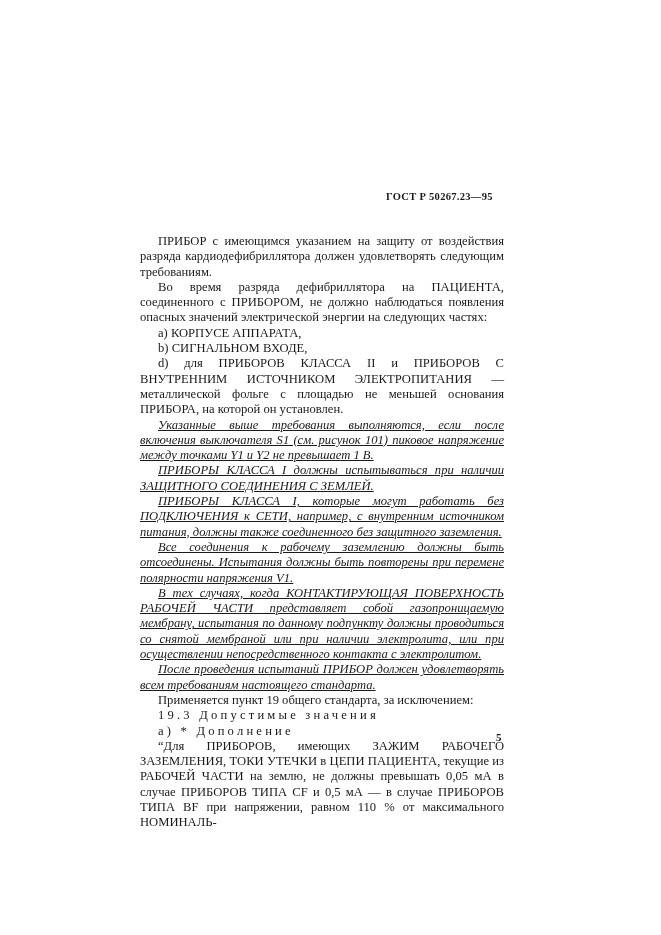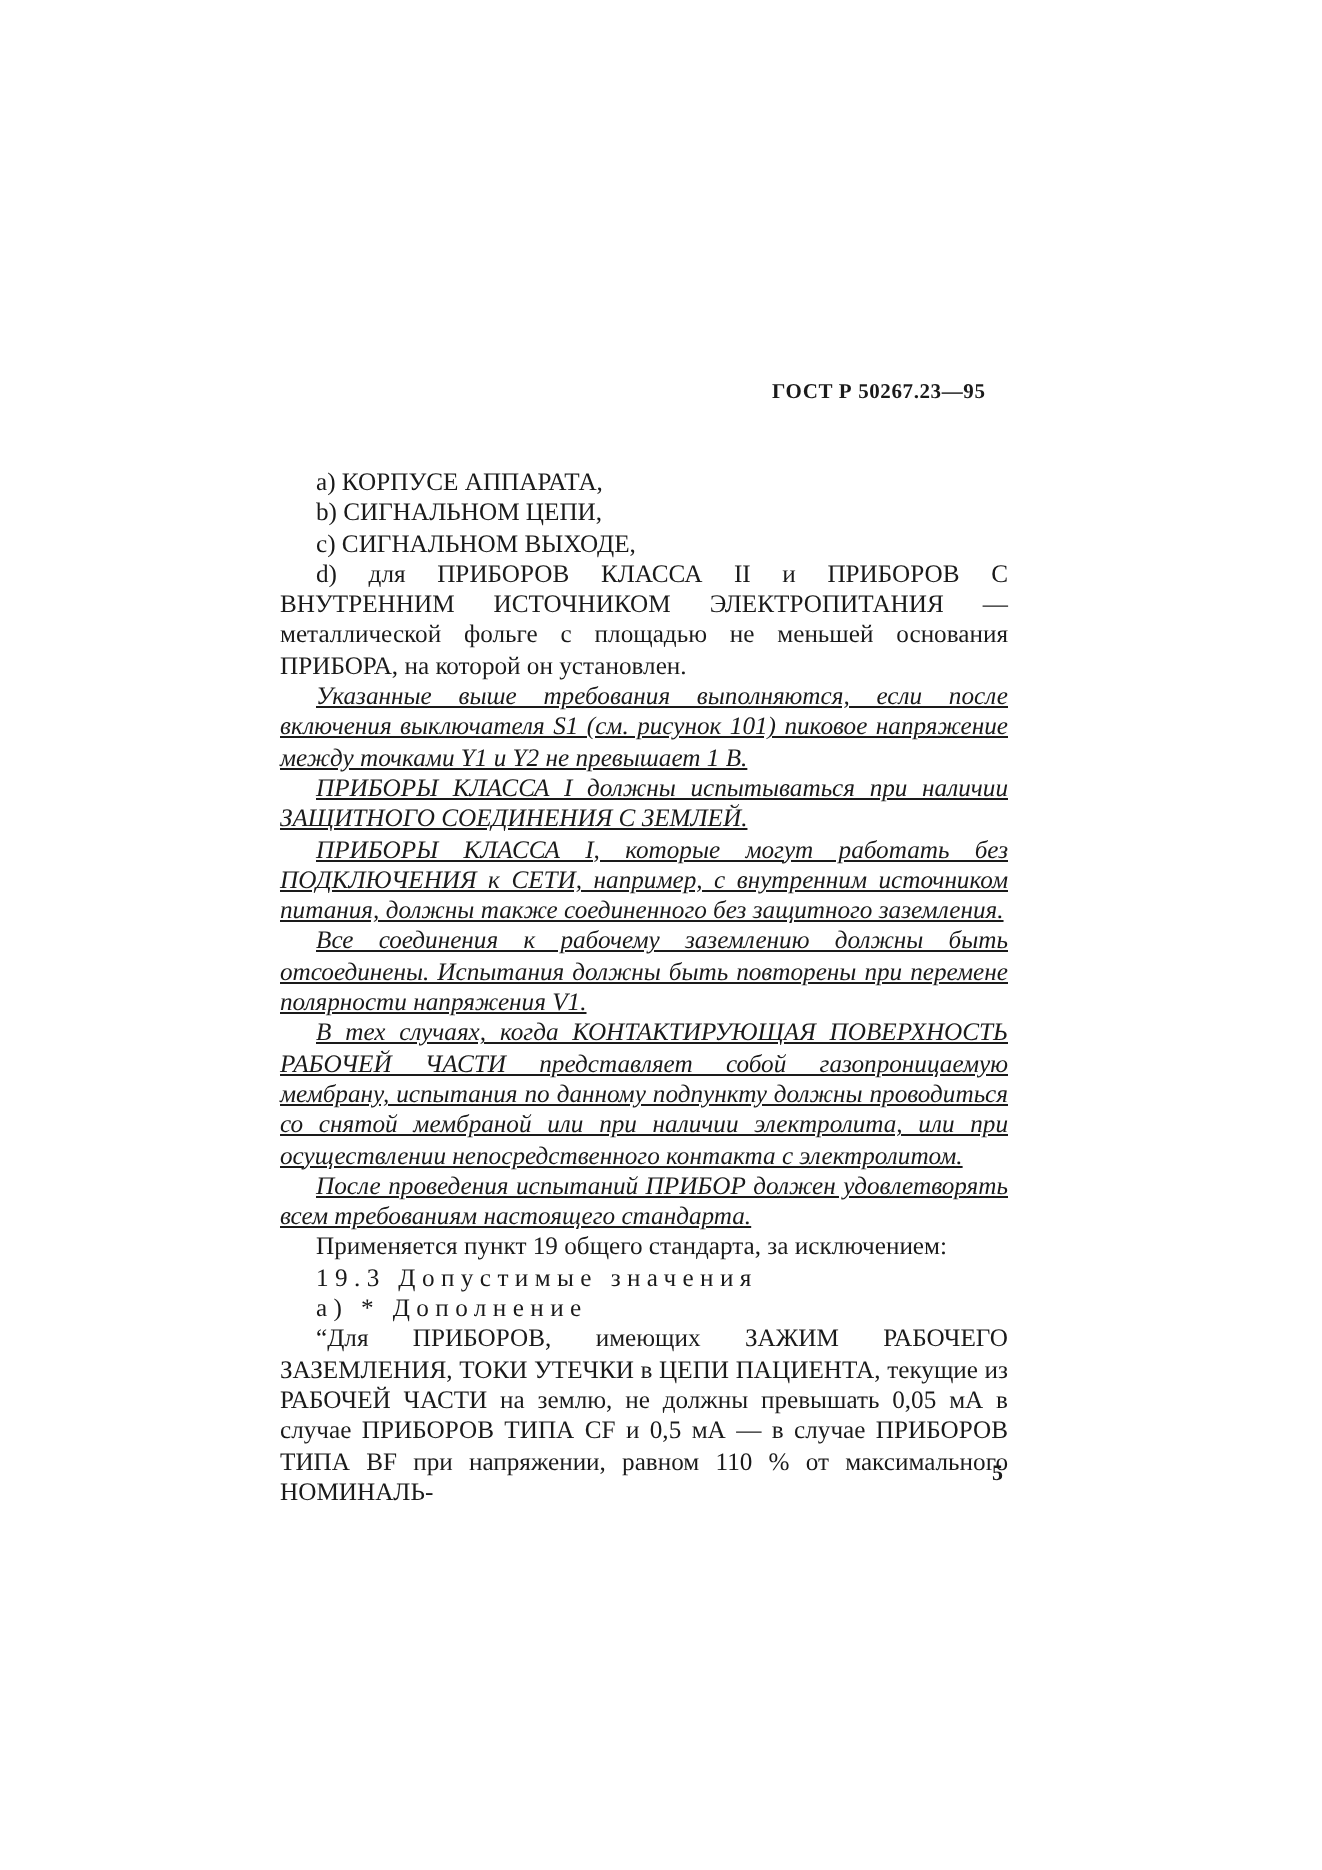--- a/index.html
+++ b/index.html
@@ -14,23 +14,24 @@
   .bold { font-weight:bold; }
   .pagenum { position:absolute; left:496px; top:731px; font-size:11px; font-weight:bold; }
 </style>
 </head>
 <body>
 
 <div class="page">
   <div class="header">ГОСТ Р 50267.23—95</div>
 
   <div class="text">
+    <p class="p">ПРИБОР с имеющимся указанием на защиту от воздействия разряда кардиодефибриллятора должен удовлетворять следующим требованиям.</p>
+    <p class="p">Во время разряда дефибриллятора на ПАЦИЕНТА, соединенного с ПРИБОРОМ, не должно наблюдаться появления опасных значений электрической энергии на следующих частях:</p>
     <p class="p">a) КОРПУСЕ АППАРАТА,</p>
-    <p class="p">b) СИГНАЛЬНОМ ЦЕПИ,</p>
-    <p class="p">c) СИГНАЛЬНОМ ВЫХОДЕ,</p>
+    <p class="p">b) СИГНАЛЬНОМ ВХОДЕ,</p>
     <p class="p">d) для ПРИБОРОВ КЛАССА II и ПРИБОРОВ С ВНУТРЕННИМ ИСТОЧНИКОМ ЭЛЕКТРОПИТАНИЯ — металлической фольге с площадью не меньшей основания ПРИБОРА, на которой он установлен.</p>
     <p class="p it">Указанные выше требования выполняются, если после включения выключателя S1 (см. рисунок 101) пиковое напряжение между точками Y1 и Y2 не превышает 1 В.</p>
     <p class="p it">ПРИБОРЫ КЛАССА I должны испытываться при наличии ЗАЩИТНОГО СОЕДИНЕНИЯ С ЗЕМЛЕЙ.</p>
     <p class="p it">ПРИБОРЫ КЛАССА I, которые могут работать без ПОДКЛЮЧЕНИЯ к СЕТИ, например, с внутренним источником питания, должны также соединенного без защитного заземления.</p>
     <p class="p it">Все соединения к рабочему заземлению должны быть отсоединены. Испытания должны быть повторены при перемене полярности напряжения V1.</p>
     <p class="p it">В тех случаях, когда КОНТАКТИРУЮЩАЯ ПОВЕРХНОСТЬ РАБОЧЕЙ ЧАСТИ представляет собой газопроницаемую мембрану, испытания по данному подпункту должны проводиться со снятой мембраной или при наличии электролита, или при осуществлении непосредственного контакта с электролитом.</p>
     <p class="p it">После проведения испытаний ПРИБОР должен удовлетворять всем требованиям настоящего стандарта.</p>
     <p class="p">Применяется пункт 19 общего стандарта, за исключением:</p>
     <p class="p spaced">19.3 Допустимые значения</p>
     <p class="p spaced">а) * Дополнение</p>

